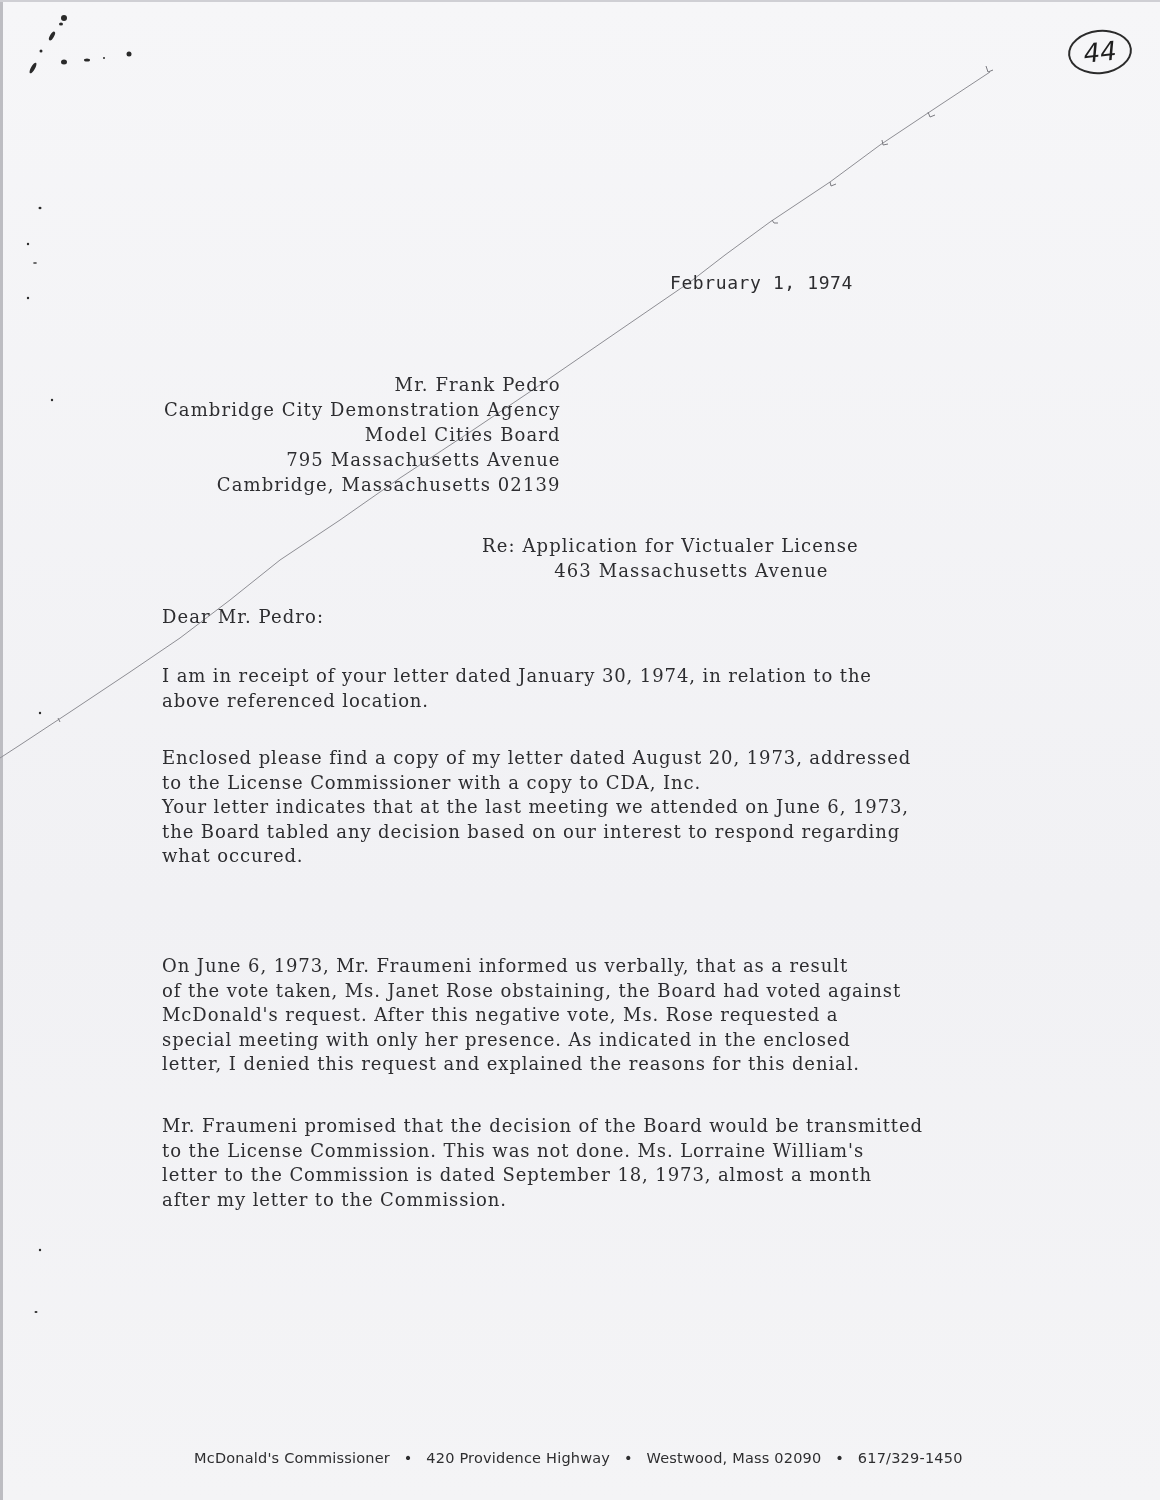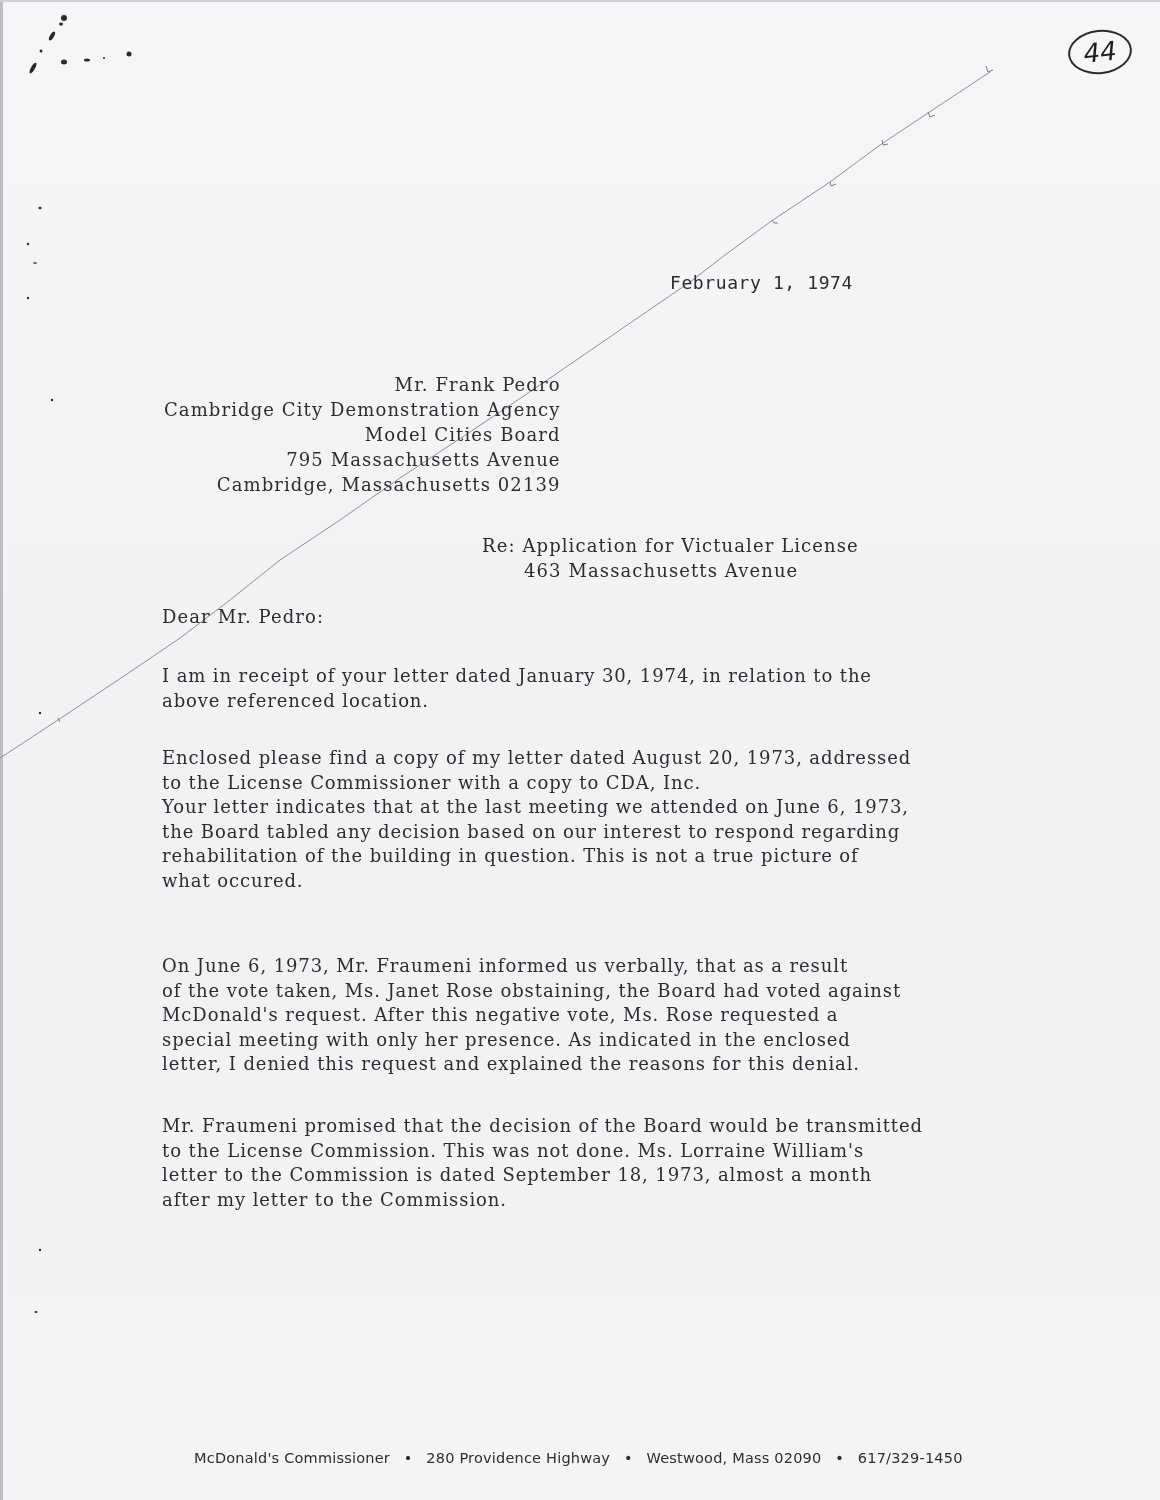--- a/index.html
+++ b/index.html
@@ -71,20 +71,21 @@
       white-space: nowrap;
       text-align: right;
     }
     .address div {
       position: static;
     }
     .reline {
       left: 482px;
       top: 533px;
       line-height: 25px;
+      text-align: center;
     }
     .reline .re-indent {
       padding-left: 42px;
     }
     .salutation {
       left: 162px;
       top: 606px;
     }
     .para {
       position: absolute;
@@ -181,21 +182,20 @@
   </div>
 
   <div class="para" style="top:746px">
     <div>Enclosed please find a copy of my letter dated August 20, 1973, addressed</div>
     <div>to the License Commissioner with a copy to CDA, Inc.</div>
   </div>
 
   <div class="para" style="top:795px">
     <div>Your letter indicates that at the last meeting we attended on June 6, 1973,</div>
     <div>the Board tabled any decision based on our interest to respond regarding</div>
-    <div>rehabilitation of the building in question.  This is not a true picture of</div>
     <div>what occured.</div>
   </div>
 
   <div class="para" style="top:954px">
     <div>On June 6, 1973, Mr. Fraumeni informed us verbally, that as a result</div>
     <div>of the vote taken, Ms. Janet Rose obstaining, the Board had voted against</div>
     <div>McDonald's request.  After this negative vote, Ms. Rose requested a</div>
     <div>special meeting with only her presence.  As indicated in the enclosed</div>
     <div>letter, I denied this request and explained the reasons for this denial.</div>
   </div>
@@ -203,19 +203,19 @@
   <div class="para" style="top:1114px">
     <div>Mr. Fraumeni promised that the decision of the Board would be transmitted</div>
     <div>to the License Commission.  This was not done.  Ms. Lorraine William's</div>
     <div>letter to the Commission is dated September 18, 1973, almost a month</div>
     <div>after my letter to the Commission.</div>
   </div>
 
   <div class="footer">
     <span>McDonald's Commissioner</span>
     <span class="dot">•</span>
-    <span>280 Providence Highway</span>
+    <span>420 Providence Highway</span>
     <span class="dot">•</span>
     <span>Westwood, Mass 02090</span>
     <span class="dot">•</span>
     <span>617/329-1450</span>
   </div>
 </div>
 
 </body></html>

